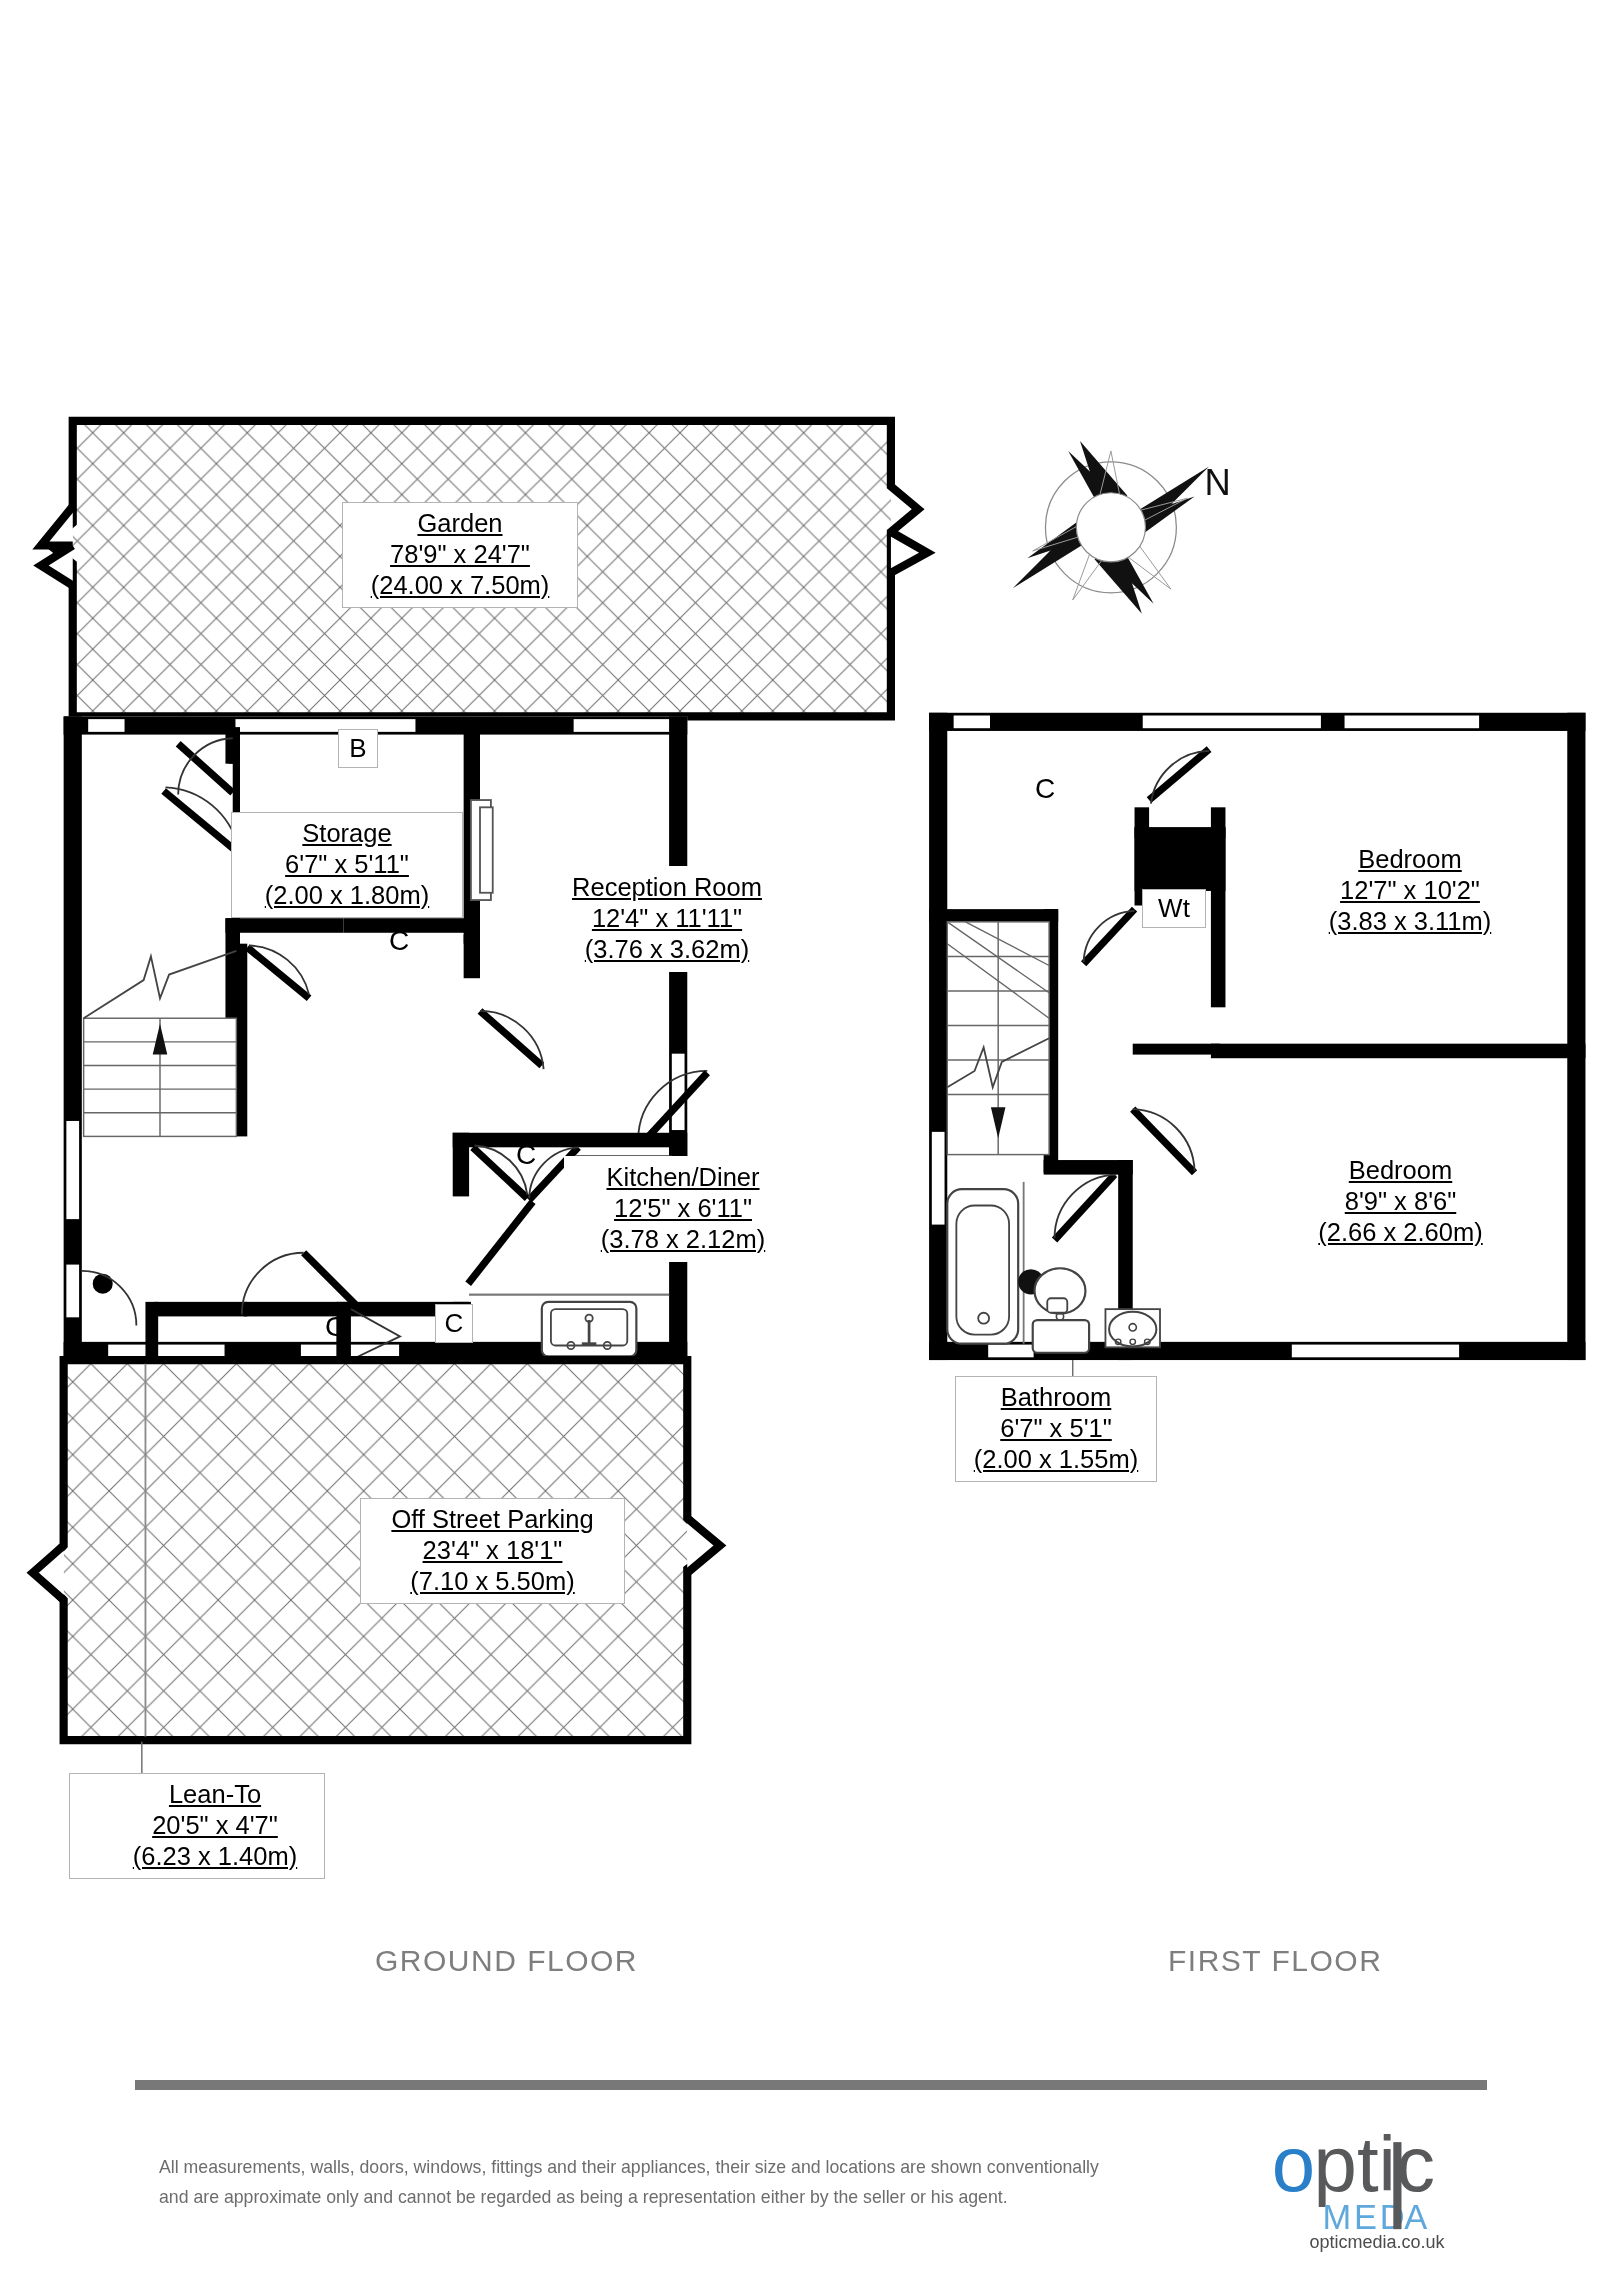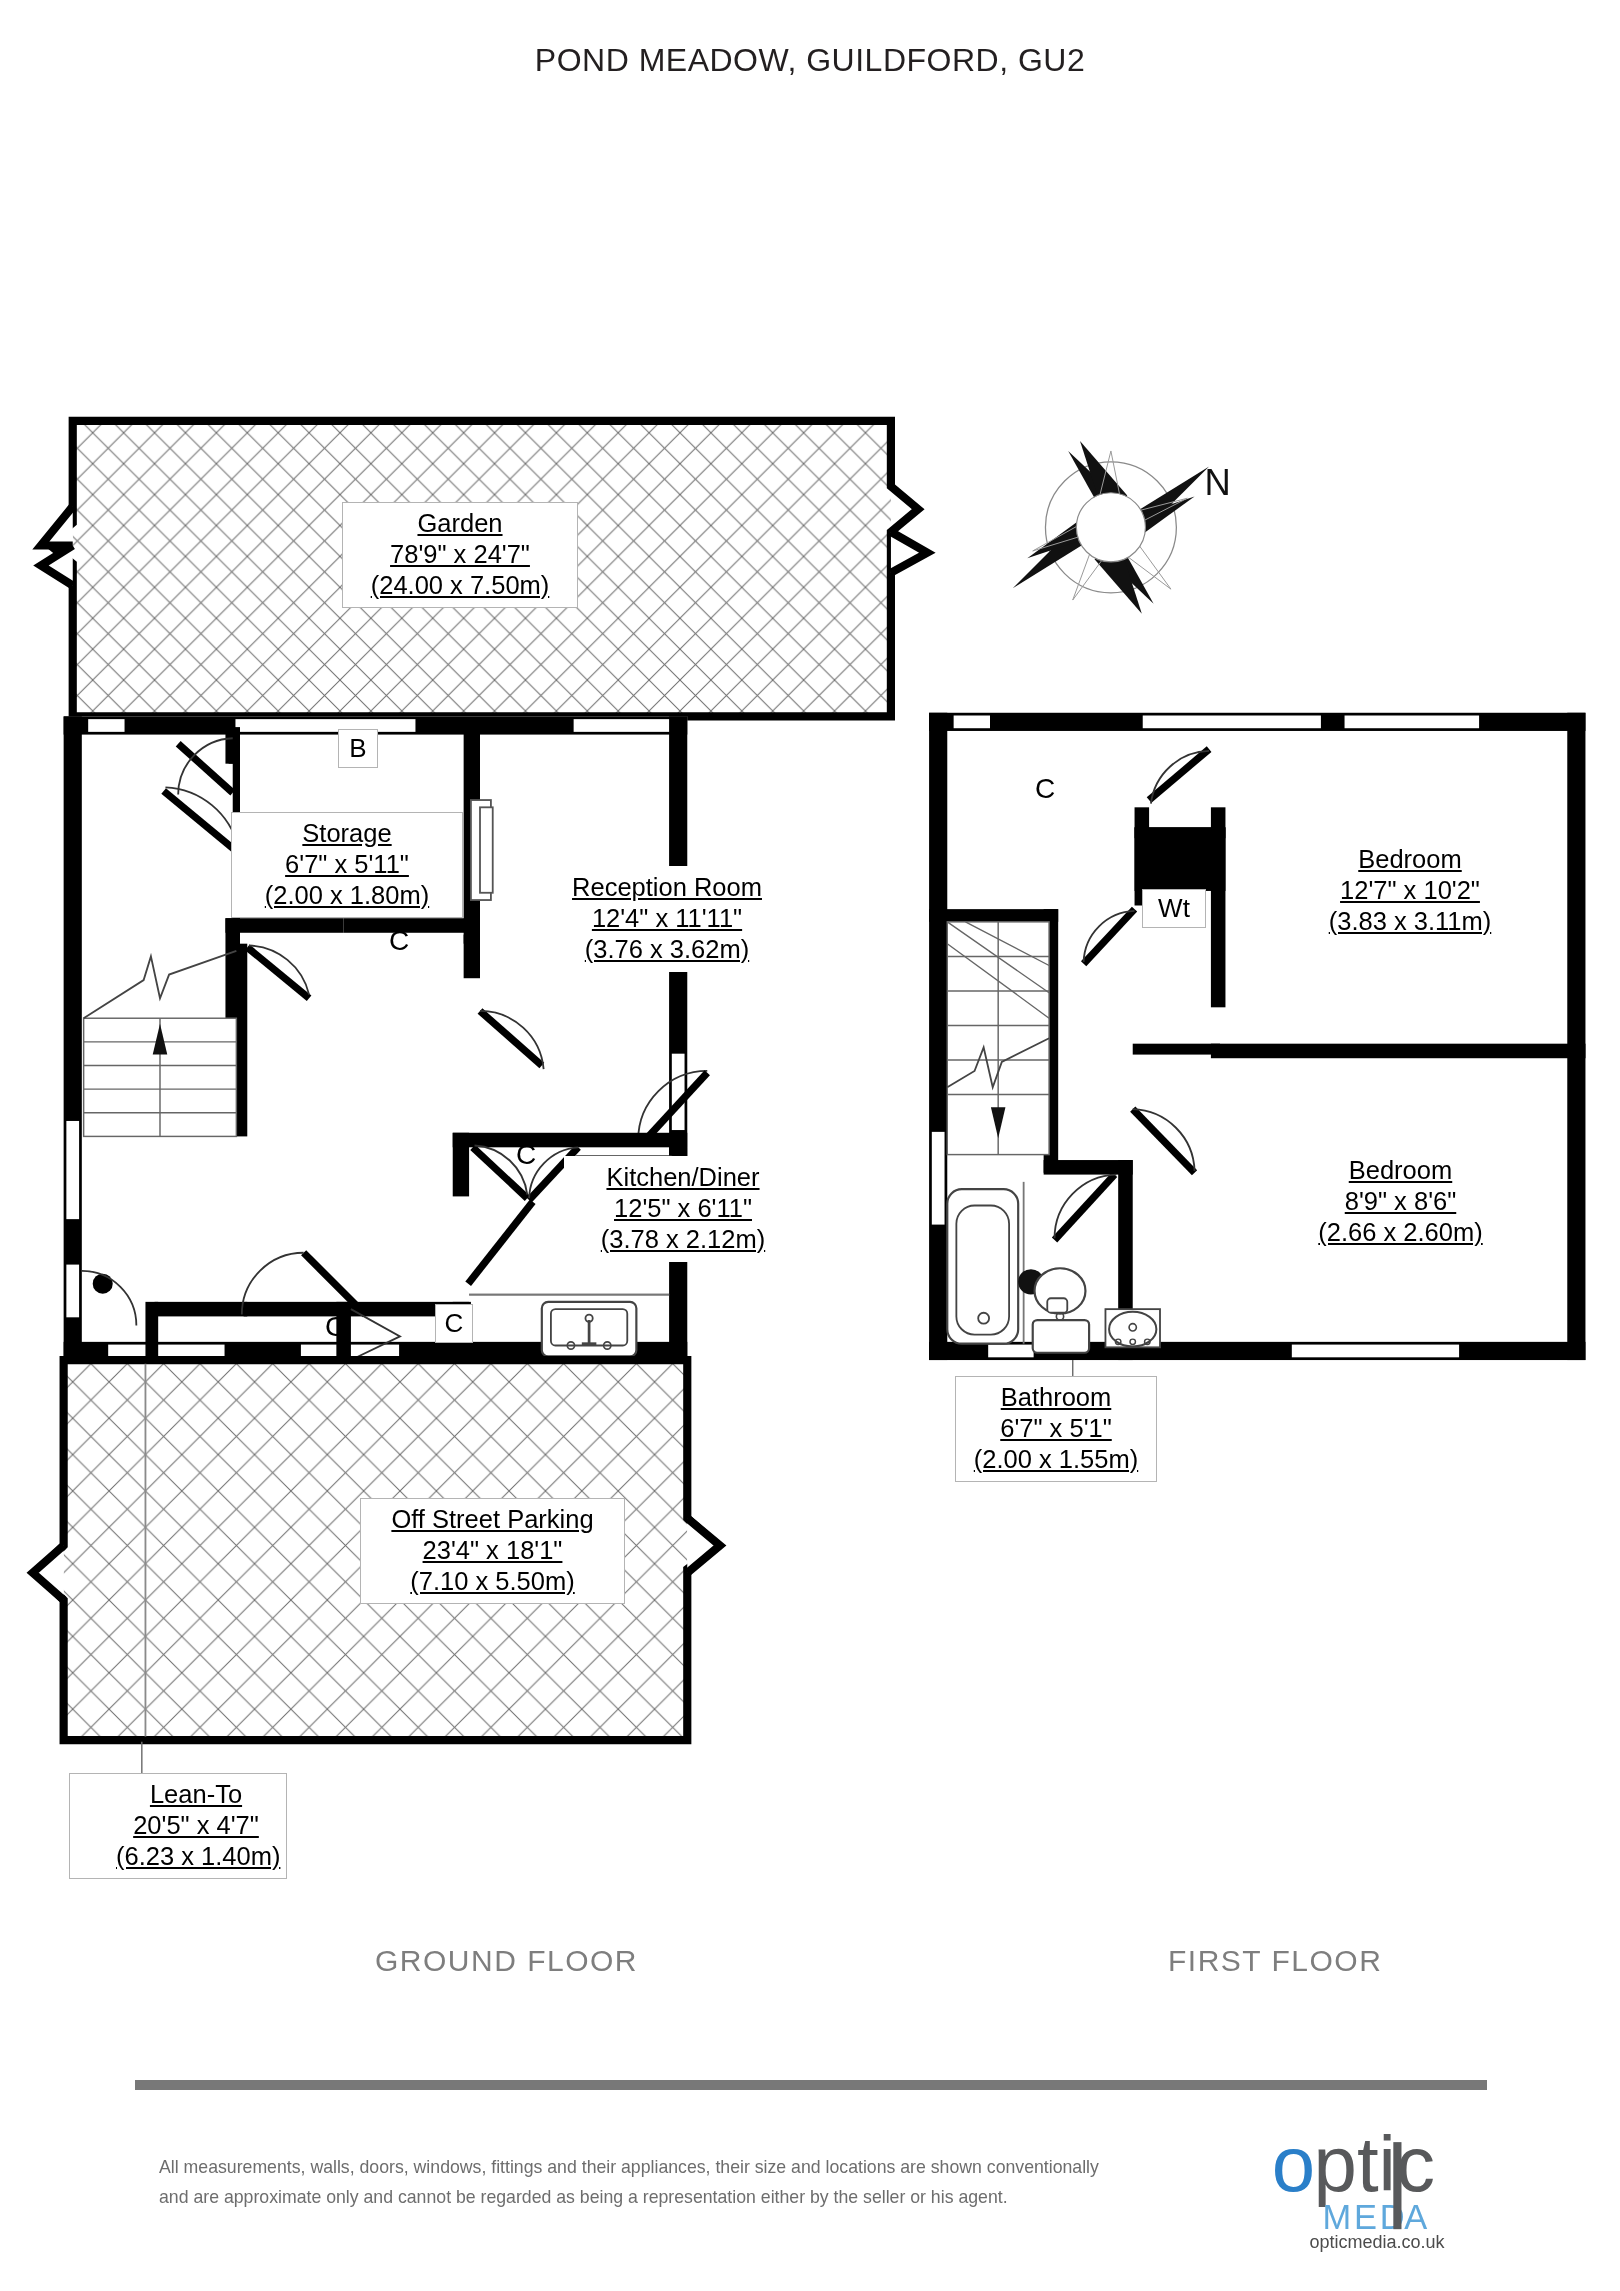--- a/index.html
+++ b/index.html
@@ -120,21 +120,20 @@
     width: 218px;
     text-align: center;
     font-size: 18px;
     color: #4c4c4c;
   }
 </style>
 </head>
 <body>
 
 <div class="header">
-  <div class="title">POND MEADOW, GUILDFORD, GU2</div>
 </div>
 
 <svg class="plan-canvas" viewBox="0 0 1782 2520">
   <defs>
 
     <pattern id="gardenHatch" width="34" height="34" patternUnits="userSpaceOnUse">
       <rect width="34" height="34" fill="#ffffff"></rect>
       <path d="M0,34 L34,0 M-8,8 L8,-8 M26,42 L42,26" stroke="#6e6e6e" stroke-width="1.1"></path>
       <path d="M0,0 L34,34 M-8,26 L8,42 M26,-8 L42,8" stroke="#6e6e6e" stroke-width="1.1"></path>
     </pattern>
@@ -426,21 +425,21 @@
   <div class="rl-imp">12'5" x 6'11"</div>
   <div class="rl-met">(3.78 x 2.12m)</div>
 </div>
 
 <div class="room-label" style="left:360px; top:1498px; width:265px;">
   <div class="rl-name">Off Street Parking</div>
   <div class="rl-imp">23'4" x 18'1"</div>
   <div class="rl-met">(7.10 x 5.50m)</div>
 </div>
 
-<div class="room-label" style="left:69px; top:1773px; width:218px;padding-left:46px;">
+<div class="room-label" style="left:69px; top:1773px; width:256px;padding-left:46px;">
   <div class="rl-name">Lean-To</div>
   <div class="rl-imp">20'5" x 4'7"</div>
   <div class="rl-met">(6.23 x 1.40m)</div>
 </div>
 
 <div class="room-label" style="left:1282px; top:838px; width:256px; border-color:transparent;">
   <div class="rl-name">Bedroom</div>
   <div class="rl-imp">12'7" x 10'2"</div>
   <div class="rl-met">(3.83 x 3.11m)</div>
 </div>

